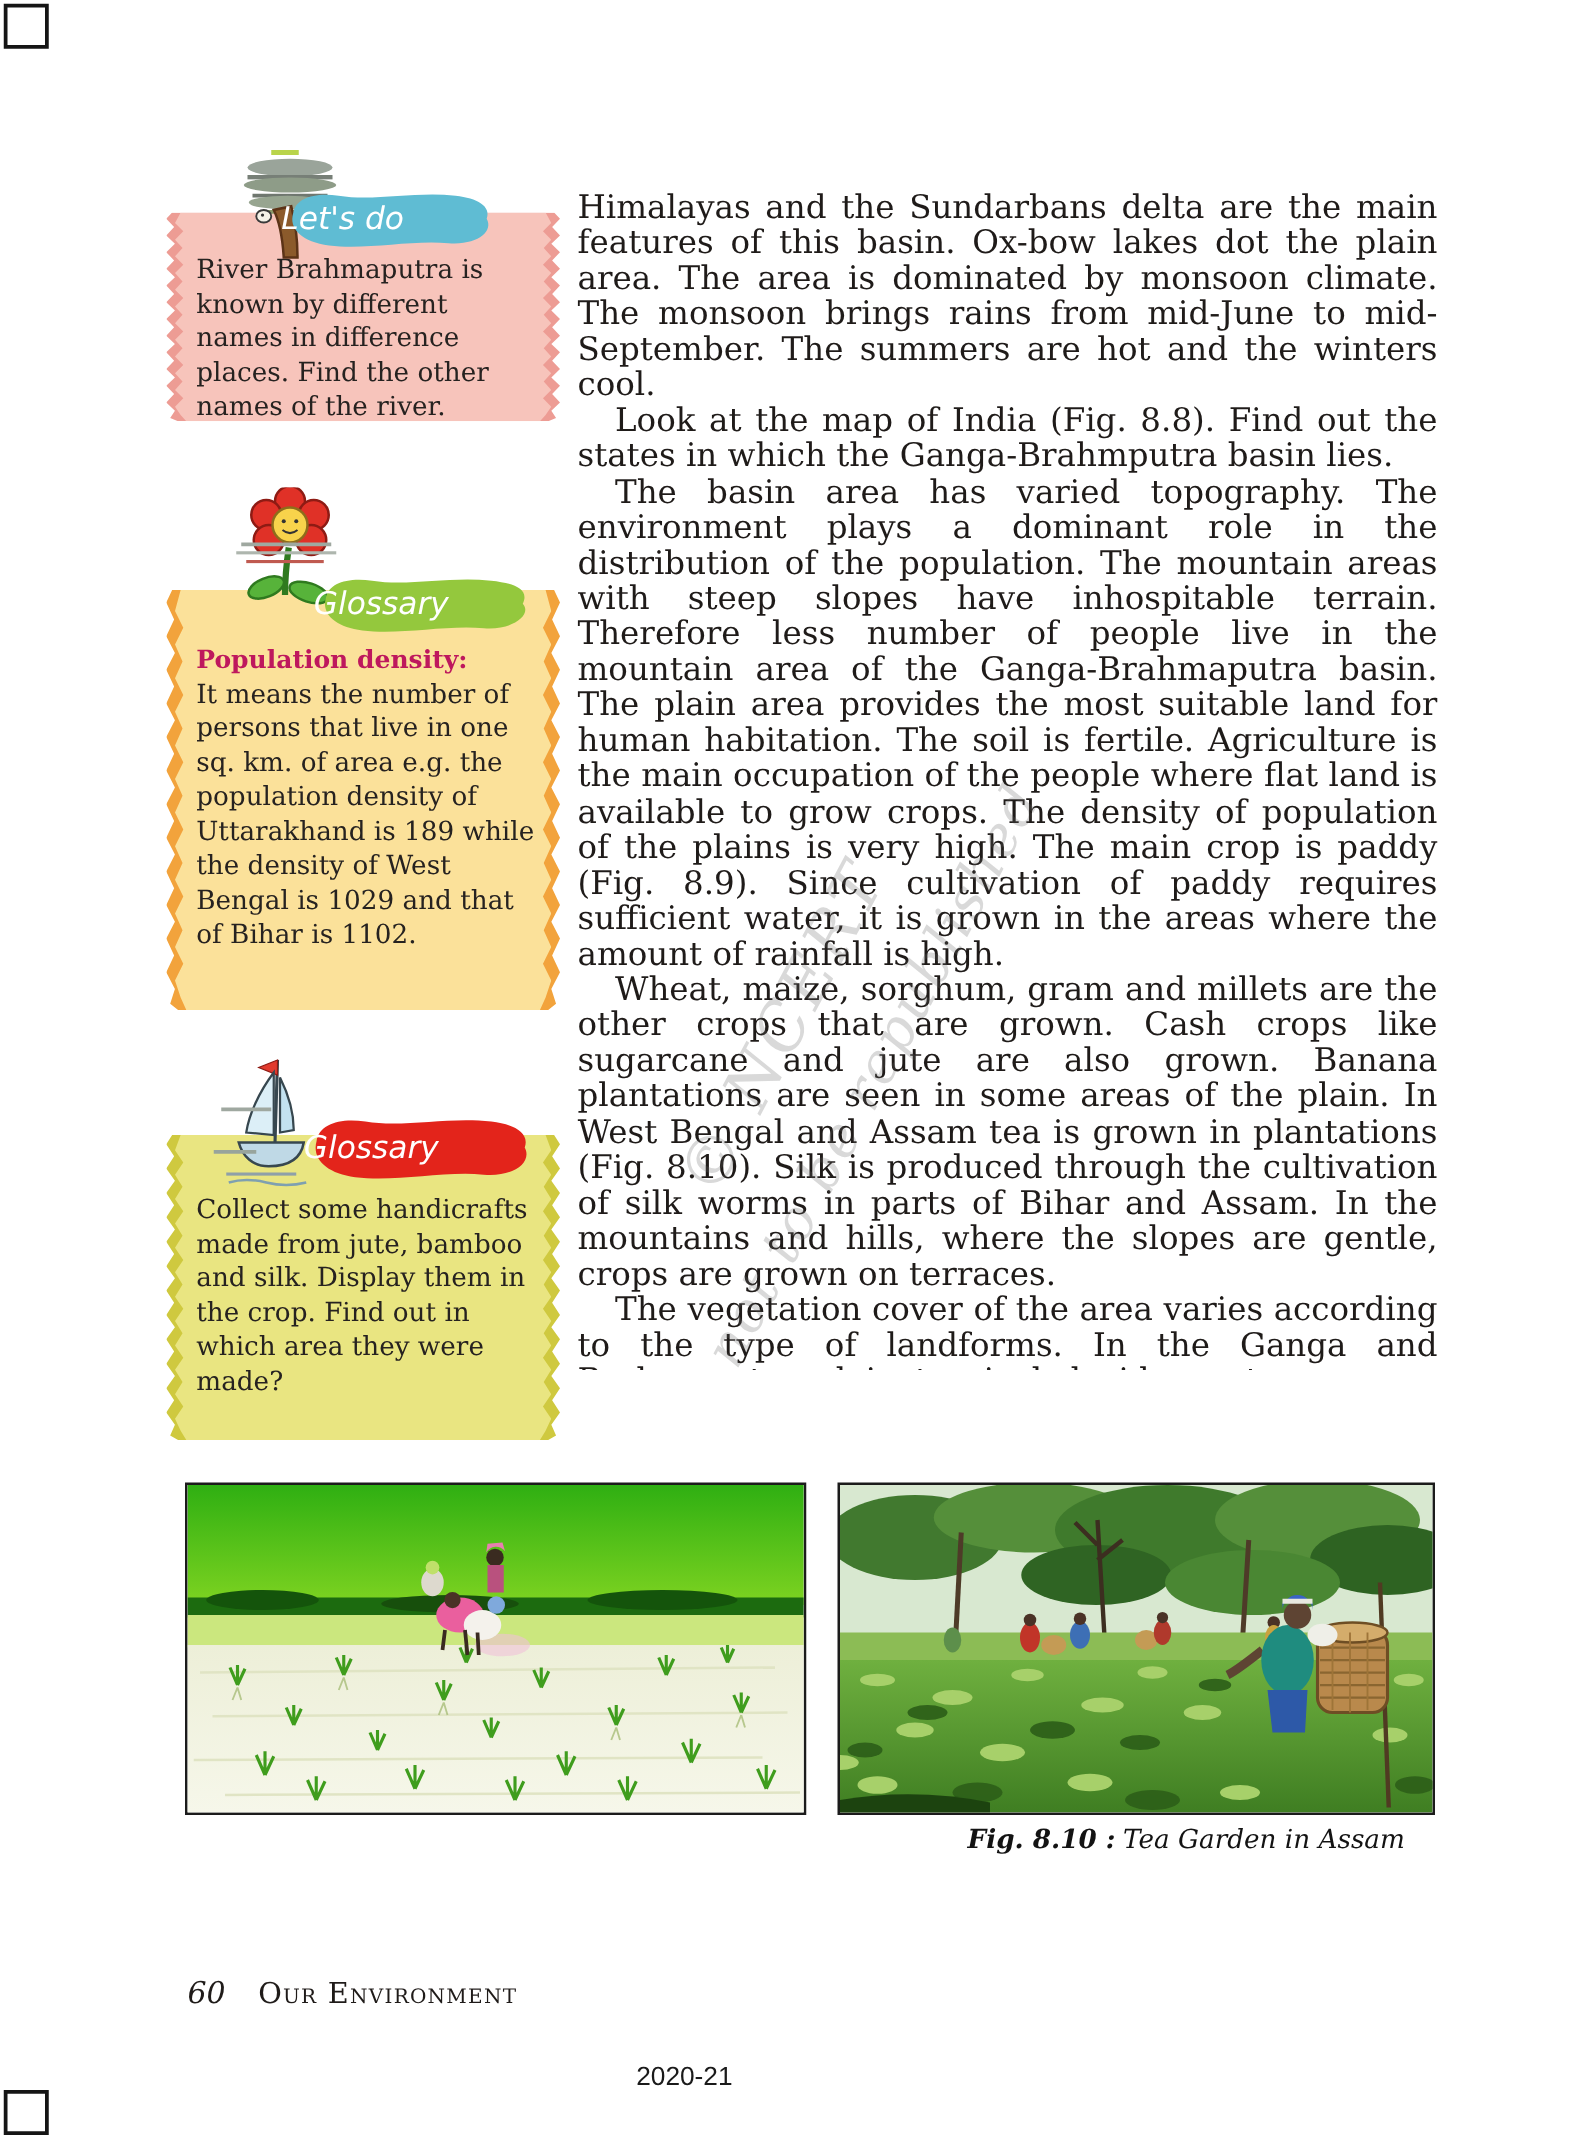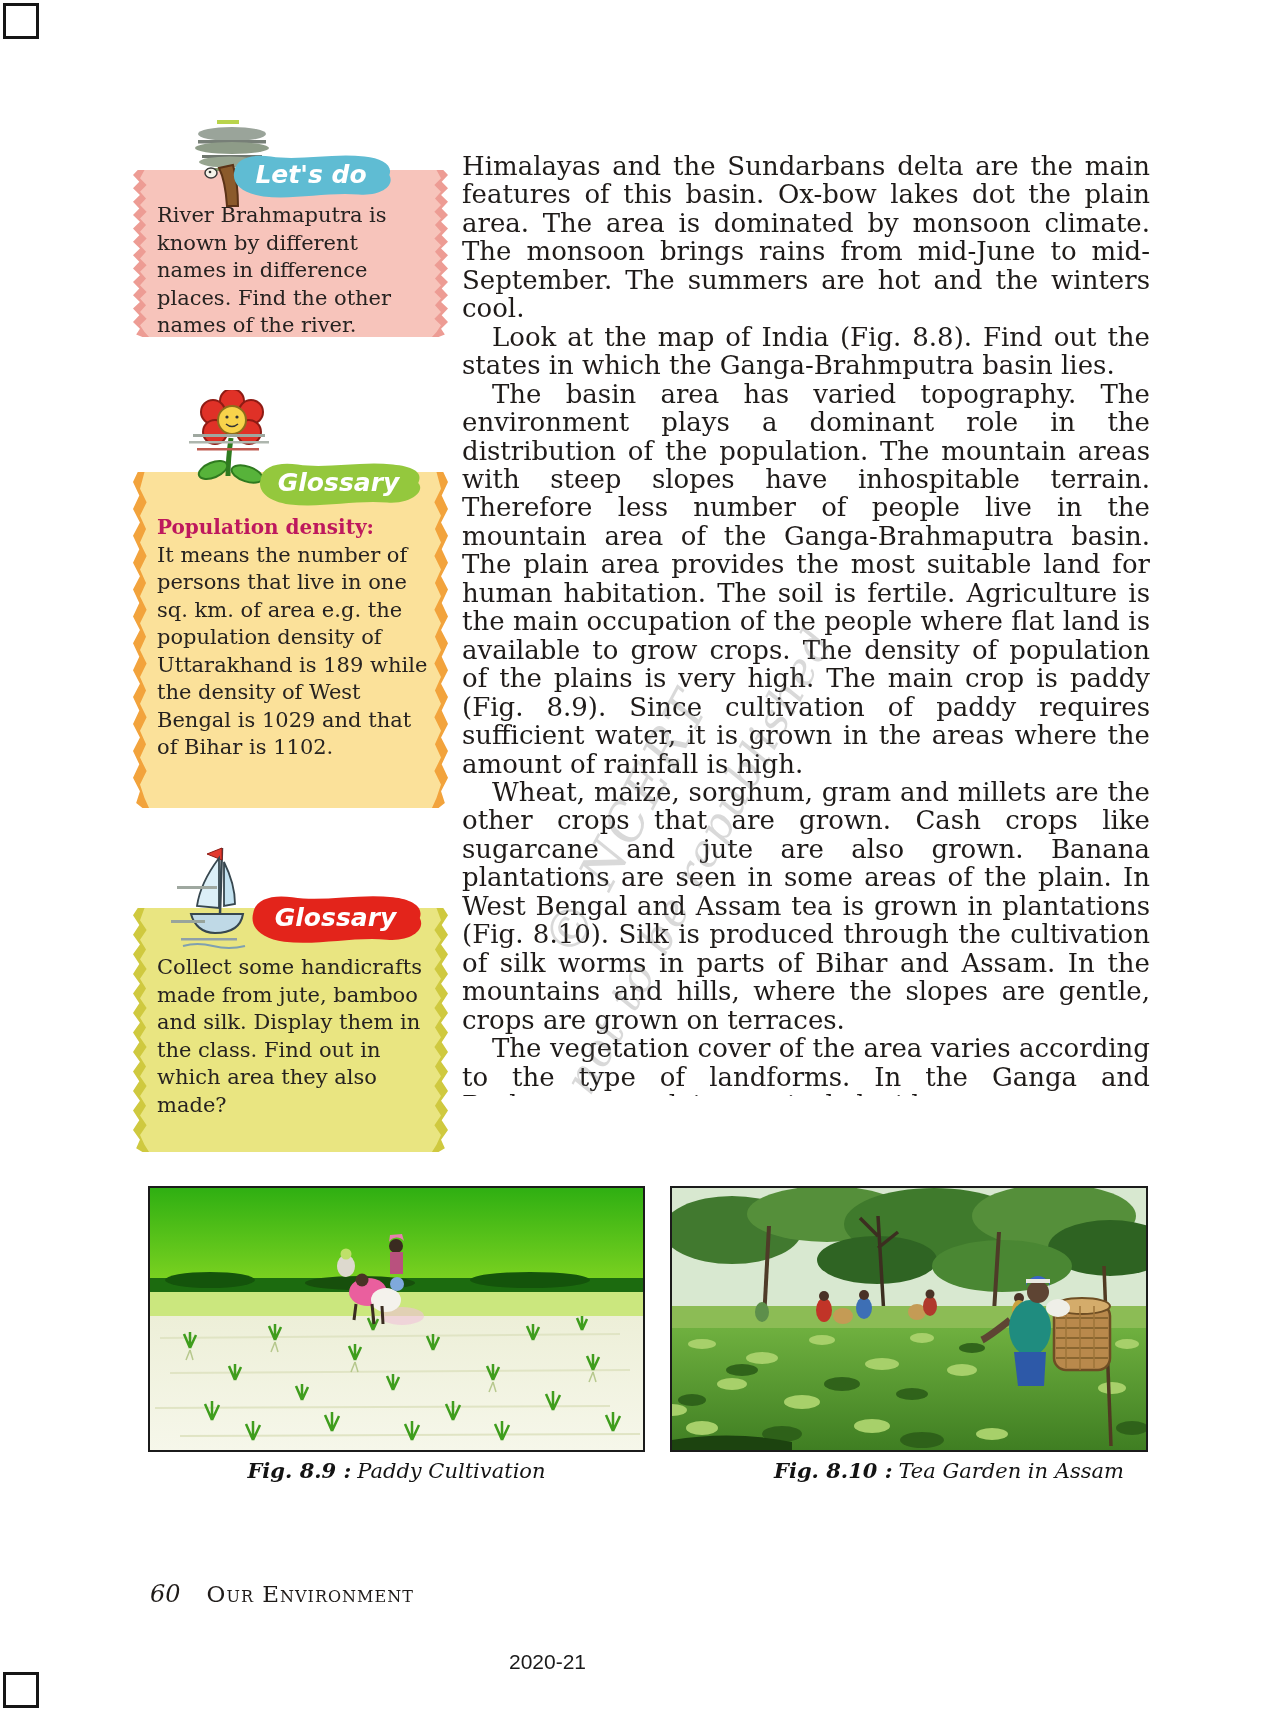--- a/index.html
+++ b/index.html
@@ -18,22 +18,22 @@
   .jag-edge,.jag-fill{position:absolute;
     clip-path:polygon(1.5% 0%,98.5% 0%,100% 3%,98% 7%,100% 11%,97.8% 15%,100% 19%,98% 23%,100% 27%,97.8% 31%,100% 35%,98% 39%,100% 43%,97.8% 47%,100% 51%,98% 55%,100% 59%,97.8% 63%,100% 67%,98% 71%,100% 75%,97.8% 79%,100% 83%,98% 87%,100% 91%,97.8% 95%,99% 98.5%,97% 100%,3% 100%,1% 98.5%,2.2% 95%,0% 91%,2% 87%,0% 83%,2.2% 79%,0% 75%,2% 71%,0% 67%,2.2% 63%,0% 59%,2% 55%,0% 51%,2.2% 47%,0% 43%,2% 39%,0% 35%,2.2% 31%,0% 27%,2% 23%,0% 19%,2.2% 15%,0% 11%,2% 7%,0% 3%);}
   .jag-edge{inset:0;}
   .jag-fill{top:0;bottom:0;left:7px;right:7px;
     clip-path:polygon(1.5% 0%,98.5% 0%,100% 5%,97.8% 9%,100% 13%,98% 17%,100% 21%,97.8% 25%,100% 29%,98% 33%,100% 37%,97.8% 41%,100% 45%,98% 49%,100% 53%,97.8% 57%,100% 61%,98% 65%,100% 69%,97.8% 73%,100% 77%,98% 81%,100% 85%,97.8% 89%,100% 93%,98.5% 97%,97% 100%,3% 100%,1.5% 97%,0% 93%,2.2% 89%,0% 85%,2% 81%,0% 77%,2.2% 73%,0% 69%,2% 65%,0% 61%,2.2% 57%,0% 53%,2% 49%,0% 45%,2.2% 41%,0% 37%,2% 33%,0% 29%,2.2% 25%,0% 21%,2% 17%,0% 13%,2.2% 9%,0% 5%);}
   .note-content{position:relative;font-size:21px;line-height:27.5px;color:#262220;
     padding:0 16px 0 24px;}
   
   .banner{position:absolute;z-index:3;}
   .banner svg{position:absolute;inset:0;width:100%;height:100%;}
-  .banner-label{position:relative;display:block;text-align:center;color:#ffffff;
-    font-family:"DejaVu Sans", sans-serif;font-weight:bold;font-style:italic;font-size:25px;}
+  .banner-label{position:relative;display:block;text-align:left;color:#ffffff;
+    font-family:"DejaVu Sans", sans-serif;font-weight:normal;font-style:italic;font-size:25px;}
   .icon-art{position:absolute;z-index:2;}
 
   
   .main-col{position:absolute;left:462px;top:152px;width:688px;height:944px;overflow:hidden;}
   .main-col p{margin:0;font-size:26px;line-height:28.45px;text-align:justify;color:#1f1b19;}
   .main-col p.indent{text-indent:30px;}
   .main-col p.fill-last{text-align-last:justify;}
 
   
   .watermark{position:absolute;left:340px;top:570px;width:640px;height:540px;z-index:6;
@@ -141,21 +141,21 @@
     <path d="M14,104 Q28,100 44,104 T76,104" stroke="#7fa0b0" stroke-width="2" fill="none"></path>
   </svg>
 
   <div class="banner" style="left:110px;top:-18px;width:185px;height:58px;">
     <svg viewBox="0 0 180 56" preserveAspectRatio="none">
       <path d="M10,22 C12,9 28,4 48,7 C78,12 112,3 146,7 C164,9 176,16 172,27 C178,38 164,50 140,48 C108,45 72,54 40,50 C18,47 6,36 10,22 Z" fill="#E3241B"></path>
     </svg>
     <span class="banner-label" style="line-height:56px;">Glossary</span>
   </div>
 
-  <div class="note-content" style="padding-top:46px;">Collect some handicrafts made from jute, bamboo and silk. Display them in the class. Find out in which area they also made?</div>
+  <div class="note-content" style="padding-top:46px;">Collect some handicrafts made from jute, bamboo and silk. Display them in the crop. Find out in which area they were made?</div>
 </div>
 
 <div class="main-col">
   <p>Himalayas and the Sundarbans delta are the main features of this basin. Ox-bow lakes dot the plain area. The area is dominated by monsoon climate. The monsoon brings rains from mid-June to mid-September. The summers are hot and the winters cool.</p>
   <p class="indent">Look at the map of India (Fig. 8.8). Find out the states in which the Ganga-Brahmputra basin lies.</p>
   <p class="indent">The basin area has varied topography. The environment plays a dominant role in the distribution of the population. The mountain areas with steep slopes have inhospitable terrain. Therefore less number of people live in the mountain area of the Ganga-Brahmaputra basin. The plain area provides the most suitable land for human habitation. The soil is fertile. Agriculture is the main occupation of the people where flat land is available to grow crops. The density of population of the plains is very high. The main crop is paddy (Fig. 8.9). Since cultivation of paddy requires sufficient water, it is grown in the areas where the amount of rainfall is high.</p>
   <p class="indent">Wheat, maize, sorghum, gram and millets are the other crops that are grown. Cash crops like sugarcane and jute are also grown. Banana plantations are seen in some areas of the plain. In West Bengal and Assam tea is grown in plantations (Fig. 8.10). Silk is produced through the cultivation of silk worms in parts of Bihar and Assam. In the mountains and hills, where the slopes are gentle, crops are grown on terraces.</p>
   <p class="indent fill-last">The vegetation cover of the area varies according to the type of landforms. In the Ganga and Brahmaputra plain tropical deciduous trees grow, along with teak, sal and peepal. Thick bamboo groves are common in the Brahmaputra plain. The delta area is covered with the</p>
 </div>
 
@@ -277,23 +277,20 @@
       <rect x="240" y="64" width="13" height="22" fill="#B9517E"></rect>
       <ellipse cx="218" cy="104" rx="19" ry="14" fill="#EA5F9E"></ellipse>
       <ellipse cx="236" cy="112" rx="15" ry="12" fill="#F4F2EC"></ellipse>
       <circle cx="247" cy="96" r="7" fill="#7FA9DC"></circle>
       <circle cx="212" cy="92" r="6.5" fill="#4A3226"></circle>
       <path d="M222,116 L224,136 M232,118 L233,136 M206,116 L204,132" stroke="#3A2B20" stroke-width="3"></path>
       <ellipse cx="196" cy="78" rx="9" ry="11" fill="#DDD9CE"></ellipse>
       <circle cx="196" cy="66" r="5.5" fill="#BFE06A"></circle>
     </g>
   </svg>
-  <div class="caption">
-    <span class="cap-label">Fig. 8.9 :</span><span class="cap-text">Paddy Cultivation</span>
-  </div>
 </div>
 
 <div class="figure" style="left:670px;top:1186px;width:558px;">
   <svg class="photo-frame" width="474" height="262" viewBox="0 0 474 262">
     <defs>
       <linearGradient id="tgBush" x1="0" y1="0" x2="0" y2="1">
         <stop offset="0" stop-color="#6FB03F"></stop>
           <stop offset="1" stop-color="#3F7E22"></stop>
       </linearGradient>
     </defs>

